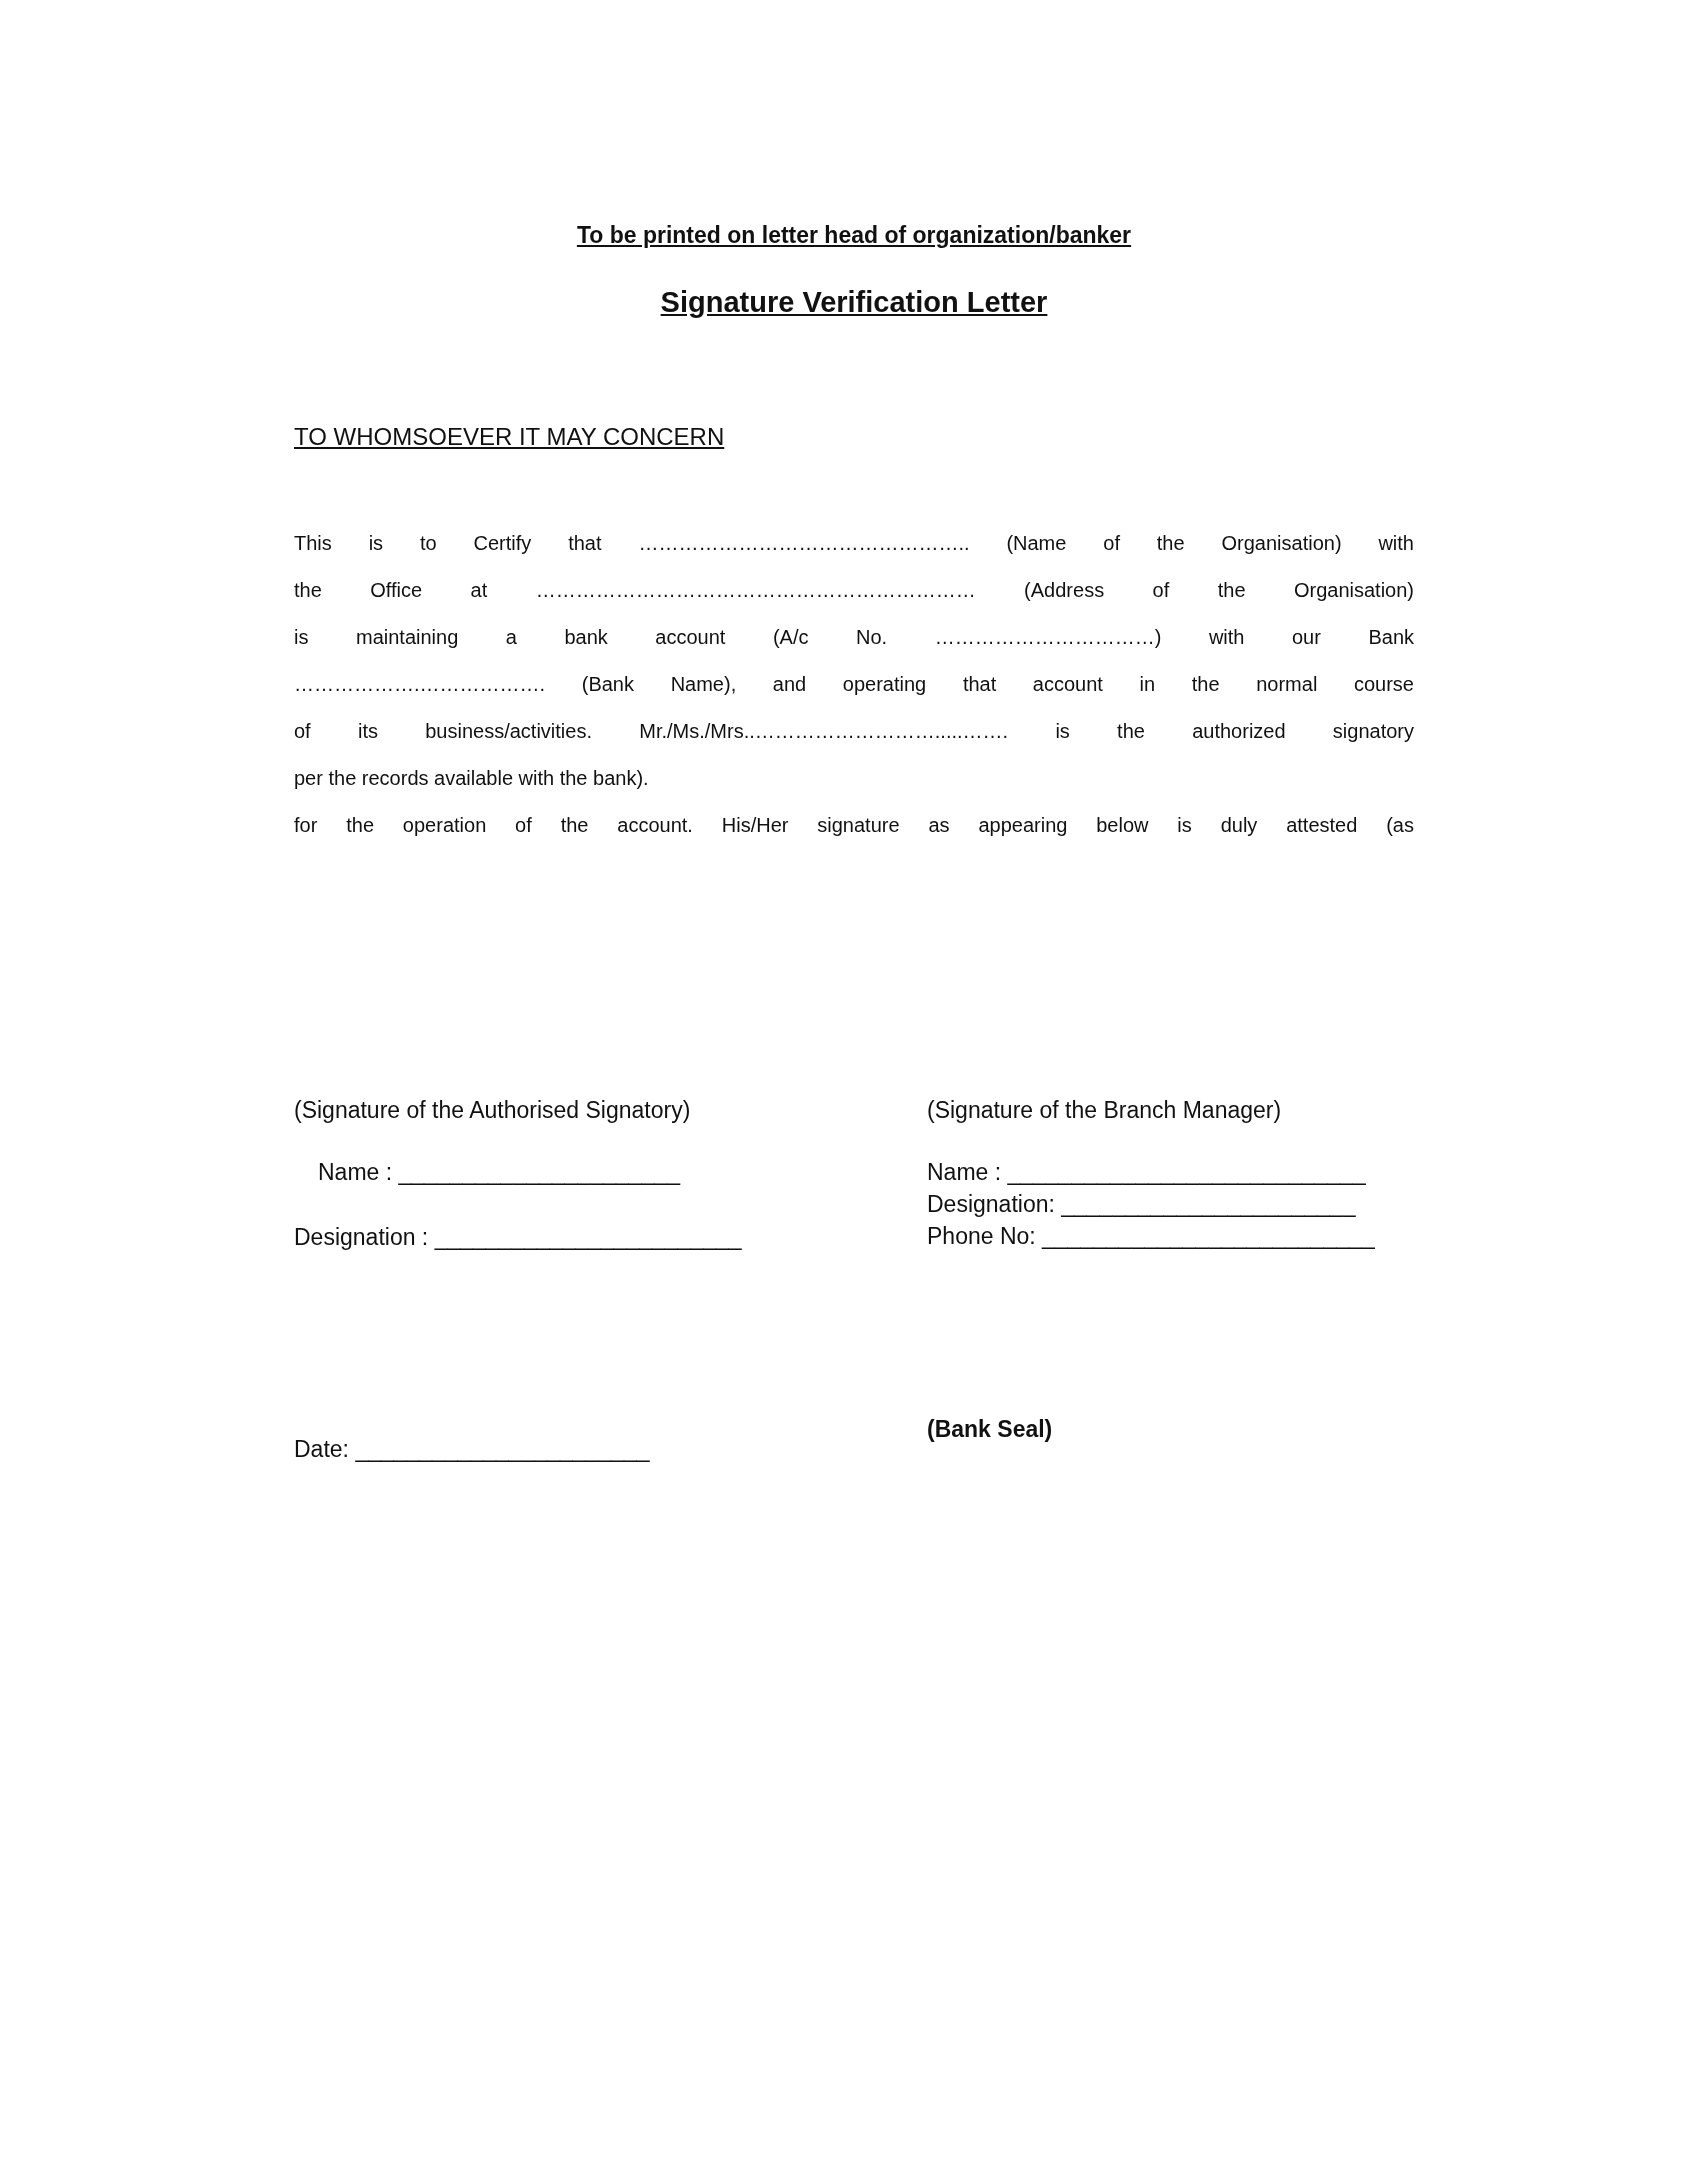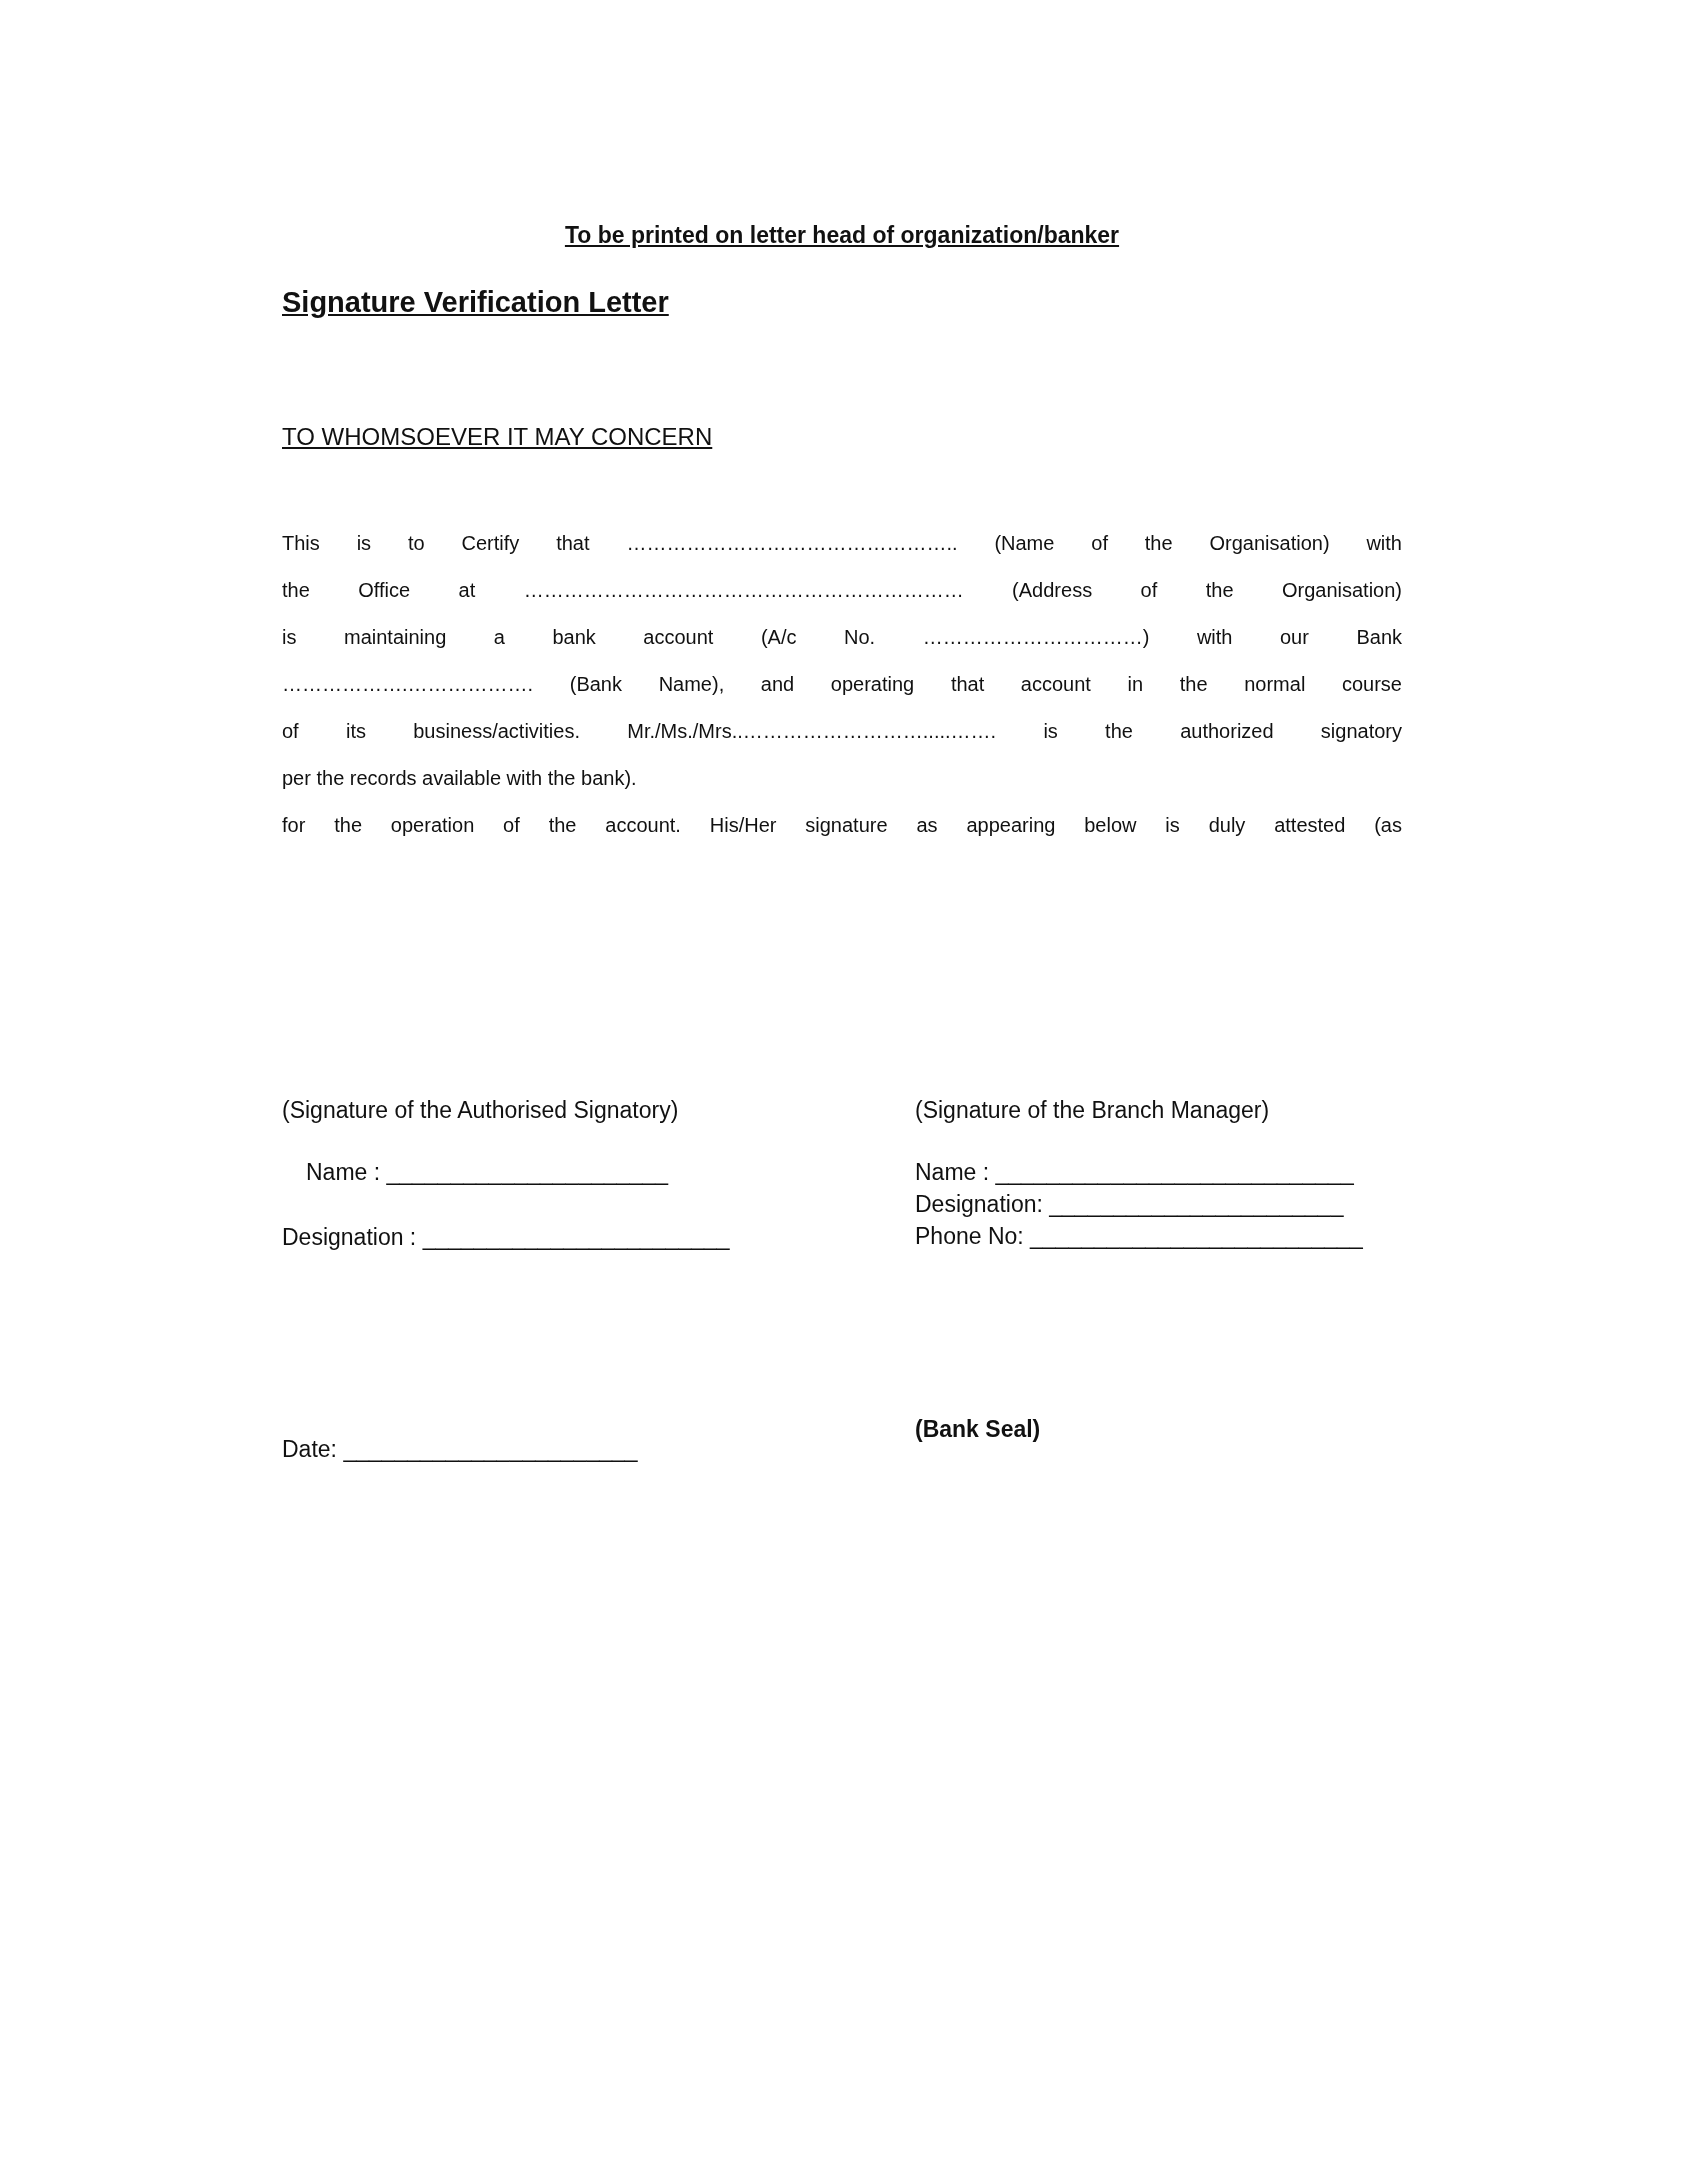--- a/index.html
+++ b/index.html
@@ -11,34 +11,35 @@
   }
   .page {
     position: relative;
     width: 1683px;
     height: 2178px;
     background: #ffffff;
     overflow: hidden;
   }
   .content {
     position: absolute;
-    left: 282px;
+    left: 294px;
     top: 0;
     width: 1120px;
   }
   .header-note {
     margin-top: 219px;
     text-align: center;
     font-size: 23px;
     line-height: 32px;
     font-weight: bold;
     text-decoration: underline;
   }
   .title {
     margin: 31px 0 0 0;
+    text-align: center;
     font-size: 29px;
     line-height: 40px;
     font-weight: bold;
     text-decoration: underline;
   }
   .salutation {
     margin-top: 98px;
     text-align: left;
     font-size: 24px;
     line-height: 33px;

